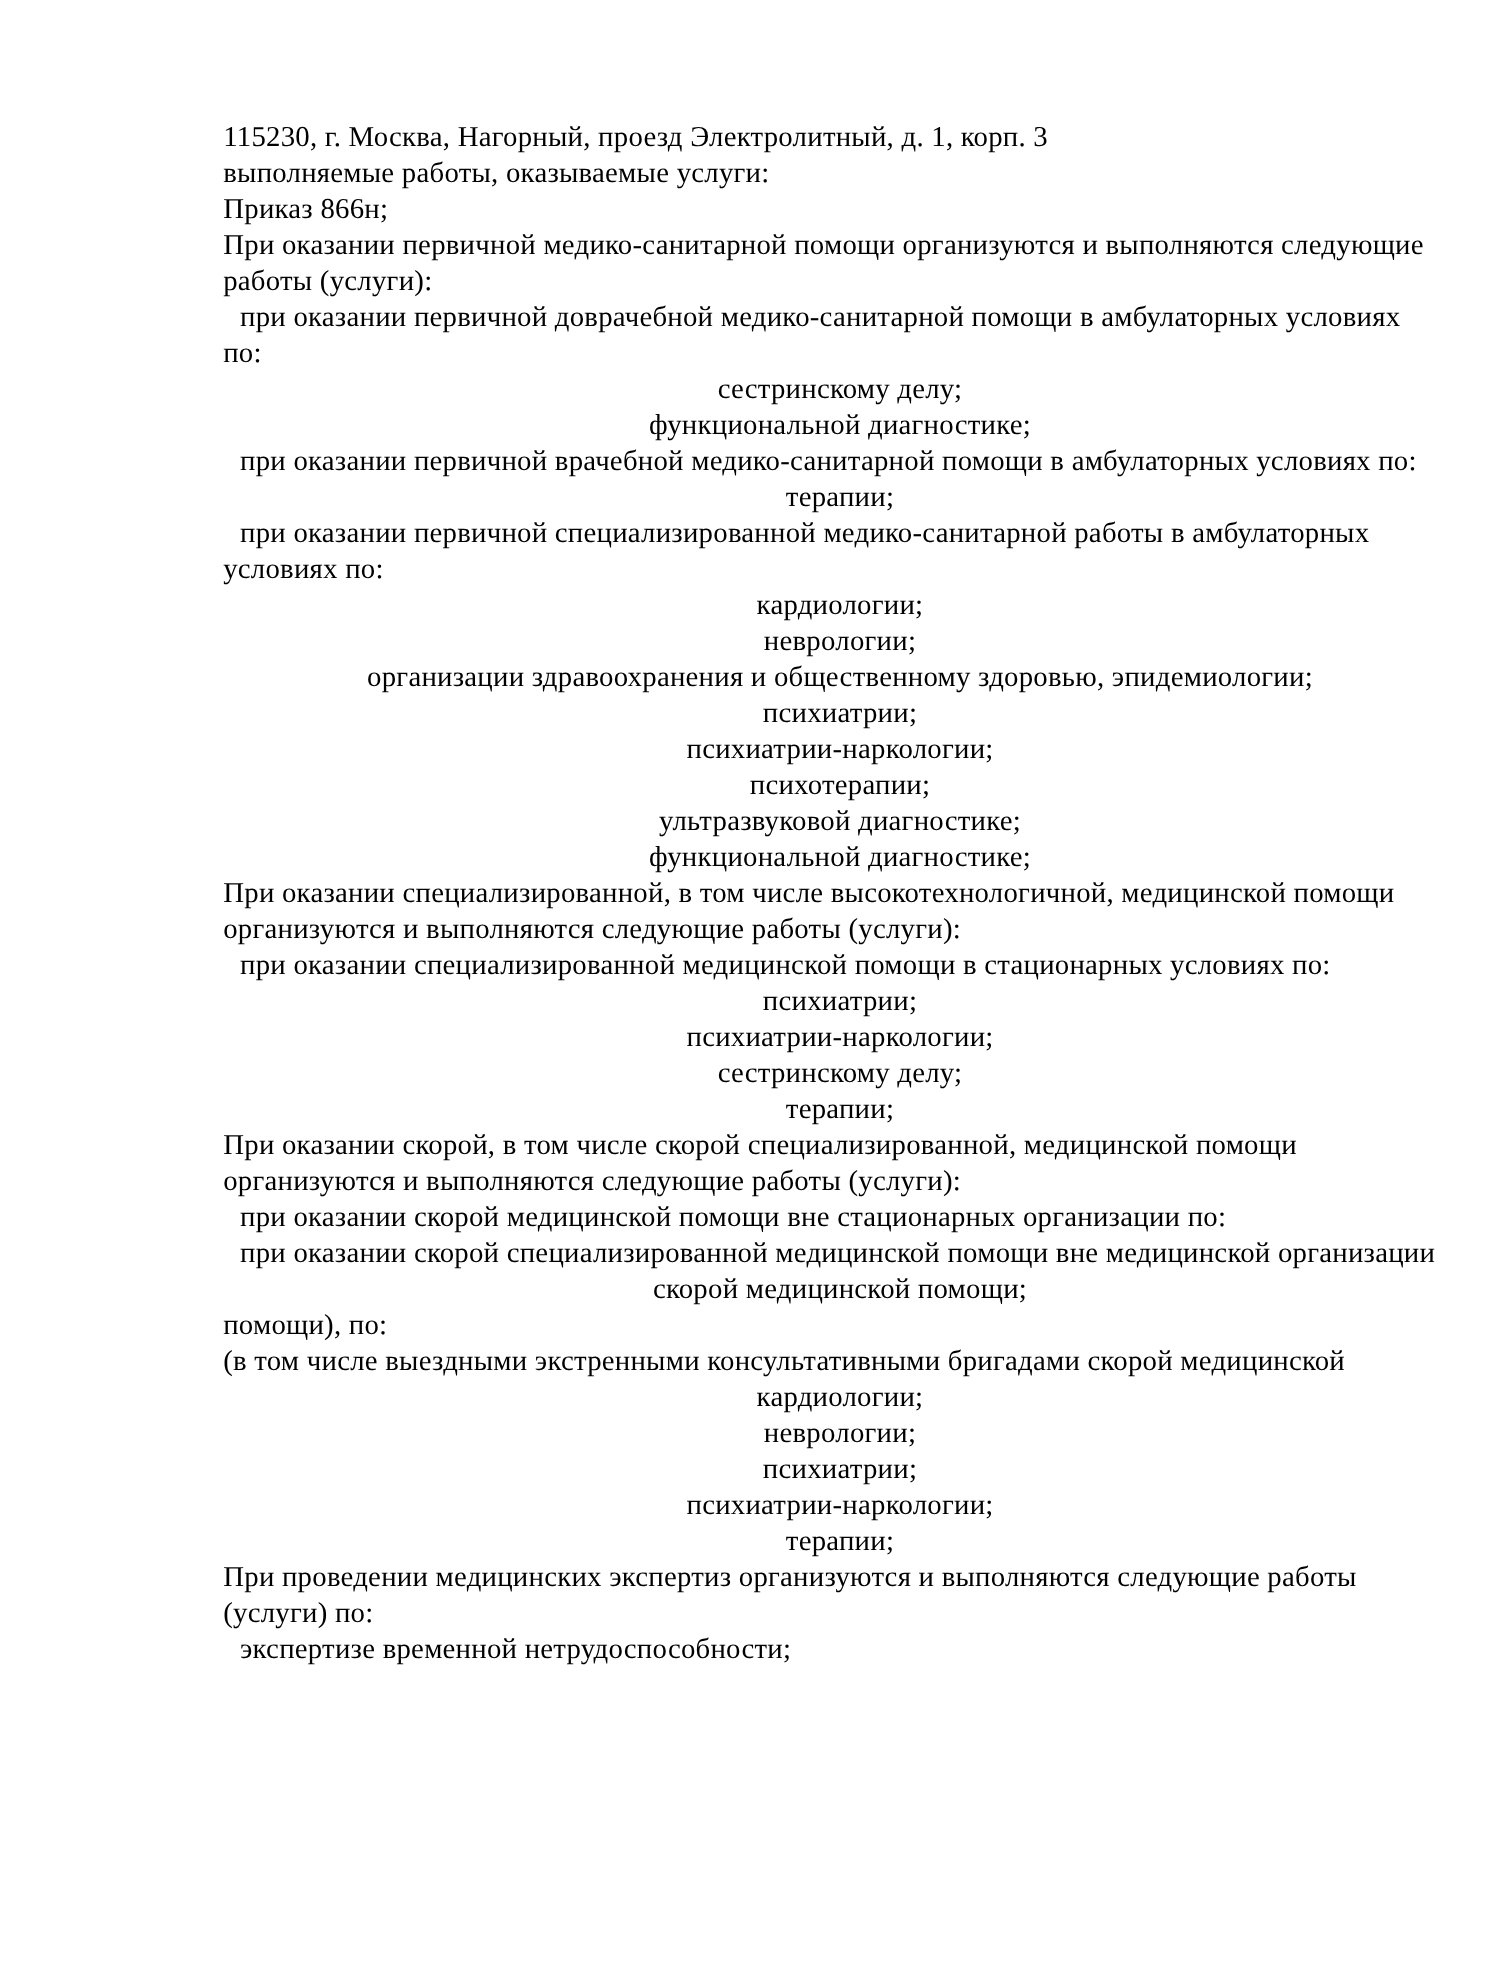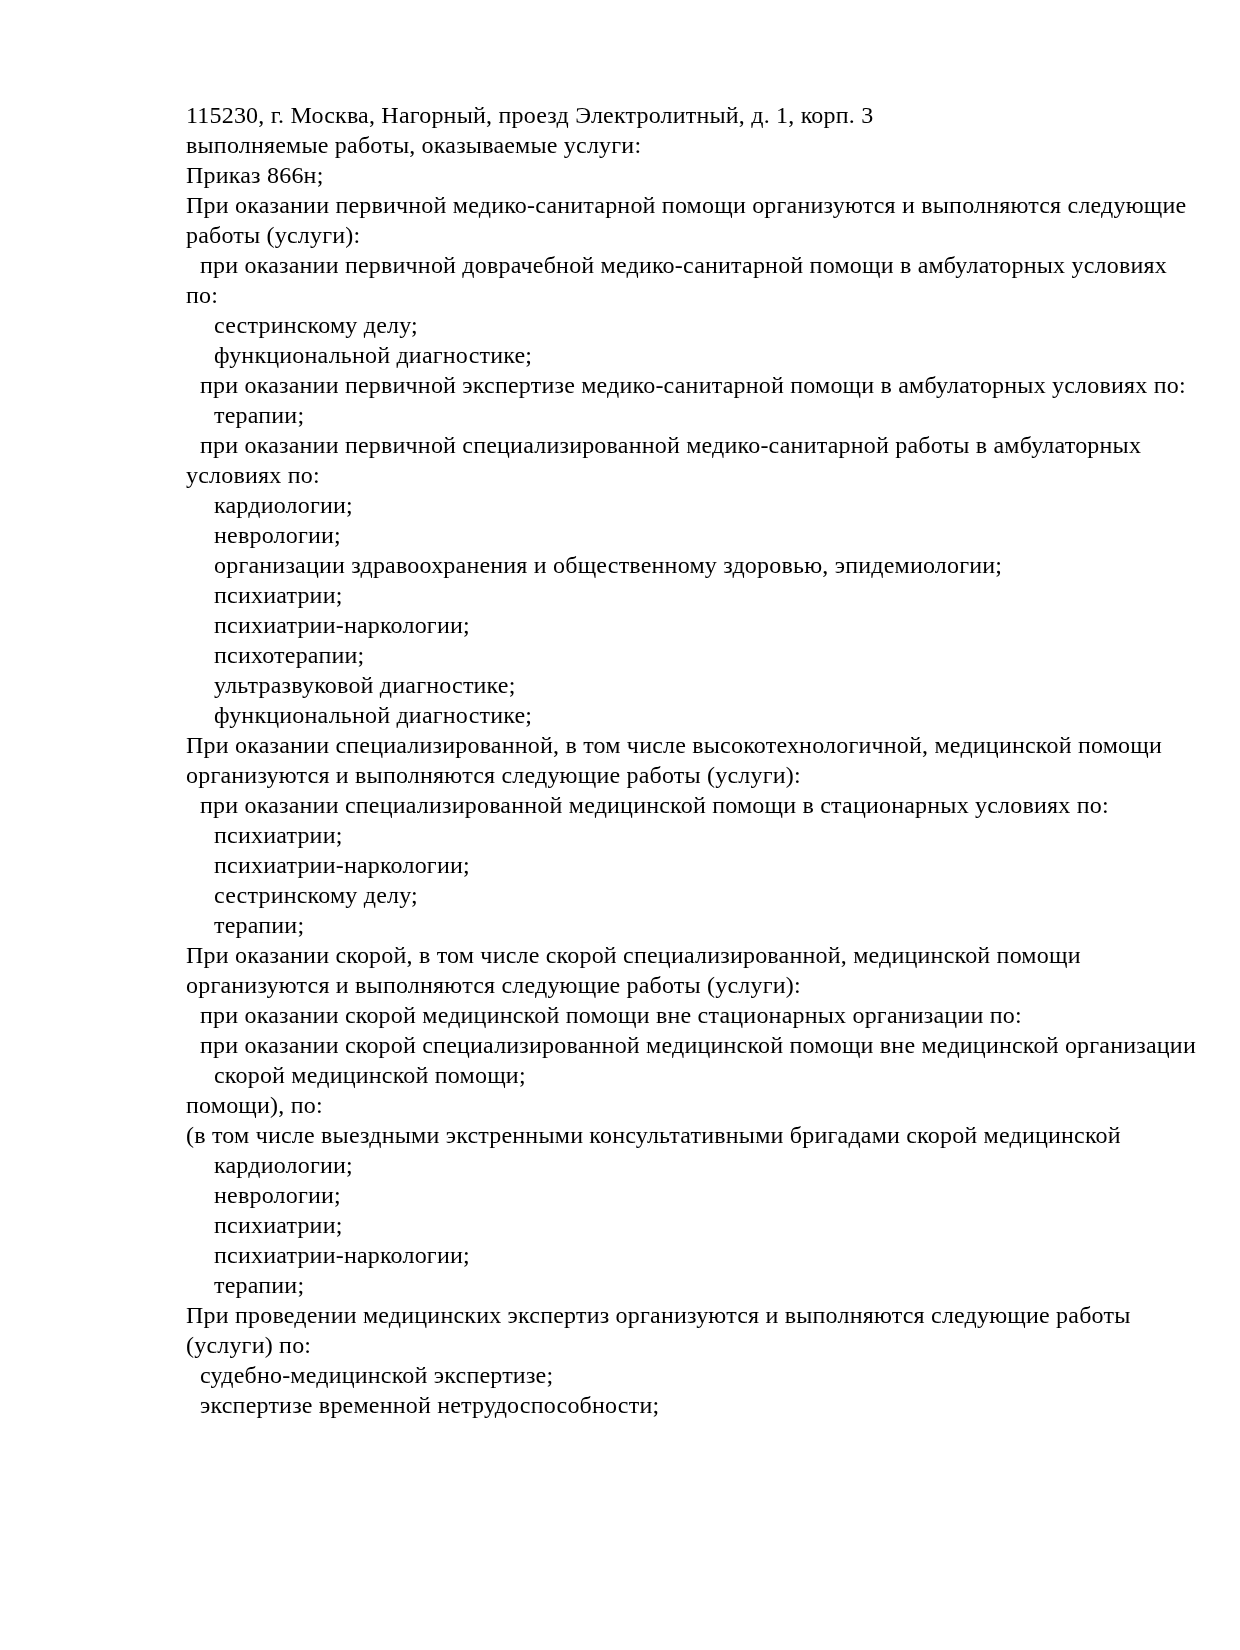--- a/index.html
+++ b/index.html
@@ -33,37 +33,37 @@
   .line {
     display: block;
     font-size: 24px;
     line-height: 30px;
     white-space: pre;
     letter-spacing: 0.2px;
     color: #000000;
   }
   .indent-0 { padding-left: 0; }
   .indent-1 { padding-left: 14px; }
-  .indent-2 { padding-left: 28px; }
+  .indent-2 { padding-left: 28px; text-align: center; }
 </style>
 </head>
 <body>
 
 <div class="doc-page">
   <div class="doc-body">
       <div class="line indent-0">115230, г. Москва, Нагорный, проезд Электролитный, д. 1, корп. 3</div>
       <div class="line indent-0">выполняемые работы, оказываемые услуги:</div>
       <div class="line indent-0">Приказ 866н;</div>
       <div class="line indent-0">При оказании первичной медико-санитарной помощи организуются и выполняются следующие</div>
       <div class="line indent-0">работы (услуги):</div>
       <div class="line indent-1">при оказании первичной доврачебной медико-санитарной помощи в амбулаторных условиях</div>
       <div class="line indent-0">по:</div>
       <div class="line indent-2">сестринскому делу;</div>
       <div class="line indent-2">функциональной диагностике;</div>
-      <div class="line indent-1">при оказании первичной экспертизе медико-санитарной помощи в амбулаторных условиях по:</div>
+      <div class="line indent-1">при оказании первичной врачебной медико-санитарной помощи в амбулаторных условиях по:</div>
       <div class="line indent-2">терапии;</div>
       <div class="line indent-1">при оказании первичной специализированной медико-санитарной работы в амбулаторных</div>
       <div class="line indent-0">условиях по:</div>
       <div class="line indent-2">кардиологии;</div>
       <div class="line indent-2">неврологии;</div>
       <div class="line indent-2">организации здравоохранения и общественному здоровью, эпидемиологии;</div>
       <div class="line indent-2">психиатрии;</div>
       <div class="line indent-2">психиатрии-наркологии;</div>
       <div class="line indent-2">психотерапии;</div>
       <div class="line indent-2">ультразвуковой диагностике;</div>
@@ -82,16 +82,15 @@
       <div class="line indent-2">скорой медицинской помощи;</div>
       <div class="line indent-0">помощи), по:</div>
       <div class="line indent-0">(в том числе выездными экстренными консультативными бригадами скорой медицинской</div>
       <div class="line indent-2">кардиологии;</div>
       <div class="line indent-2">неврологии;</div>
       <div class="line indent-2">психиатрии;</div>
       <div class="line indent-2">психиатрии-наркологии;</div>
       <div class="line indent-2">терапии;</div>
       <div class="line indent-0">При проведении медицинских экспертиз организуются и выполняются следующие работы</div>
       <div class="line indent-0">(услуги) по:</div>
-      <div class="line indent-1">судебно-медицинской экспертизе;</div>
       <div class="line indent-1">экспертизе временной нетрудоспособности;</div>
     </div>
 </div>
 
 </body></html>

